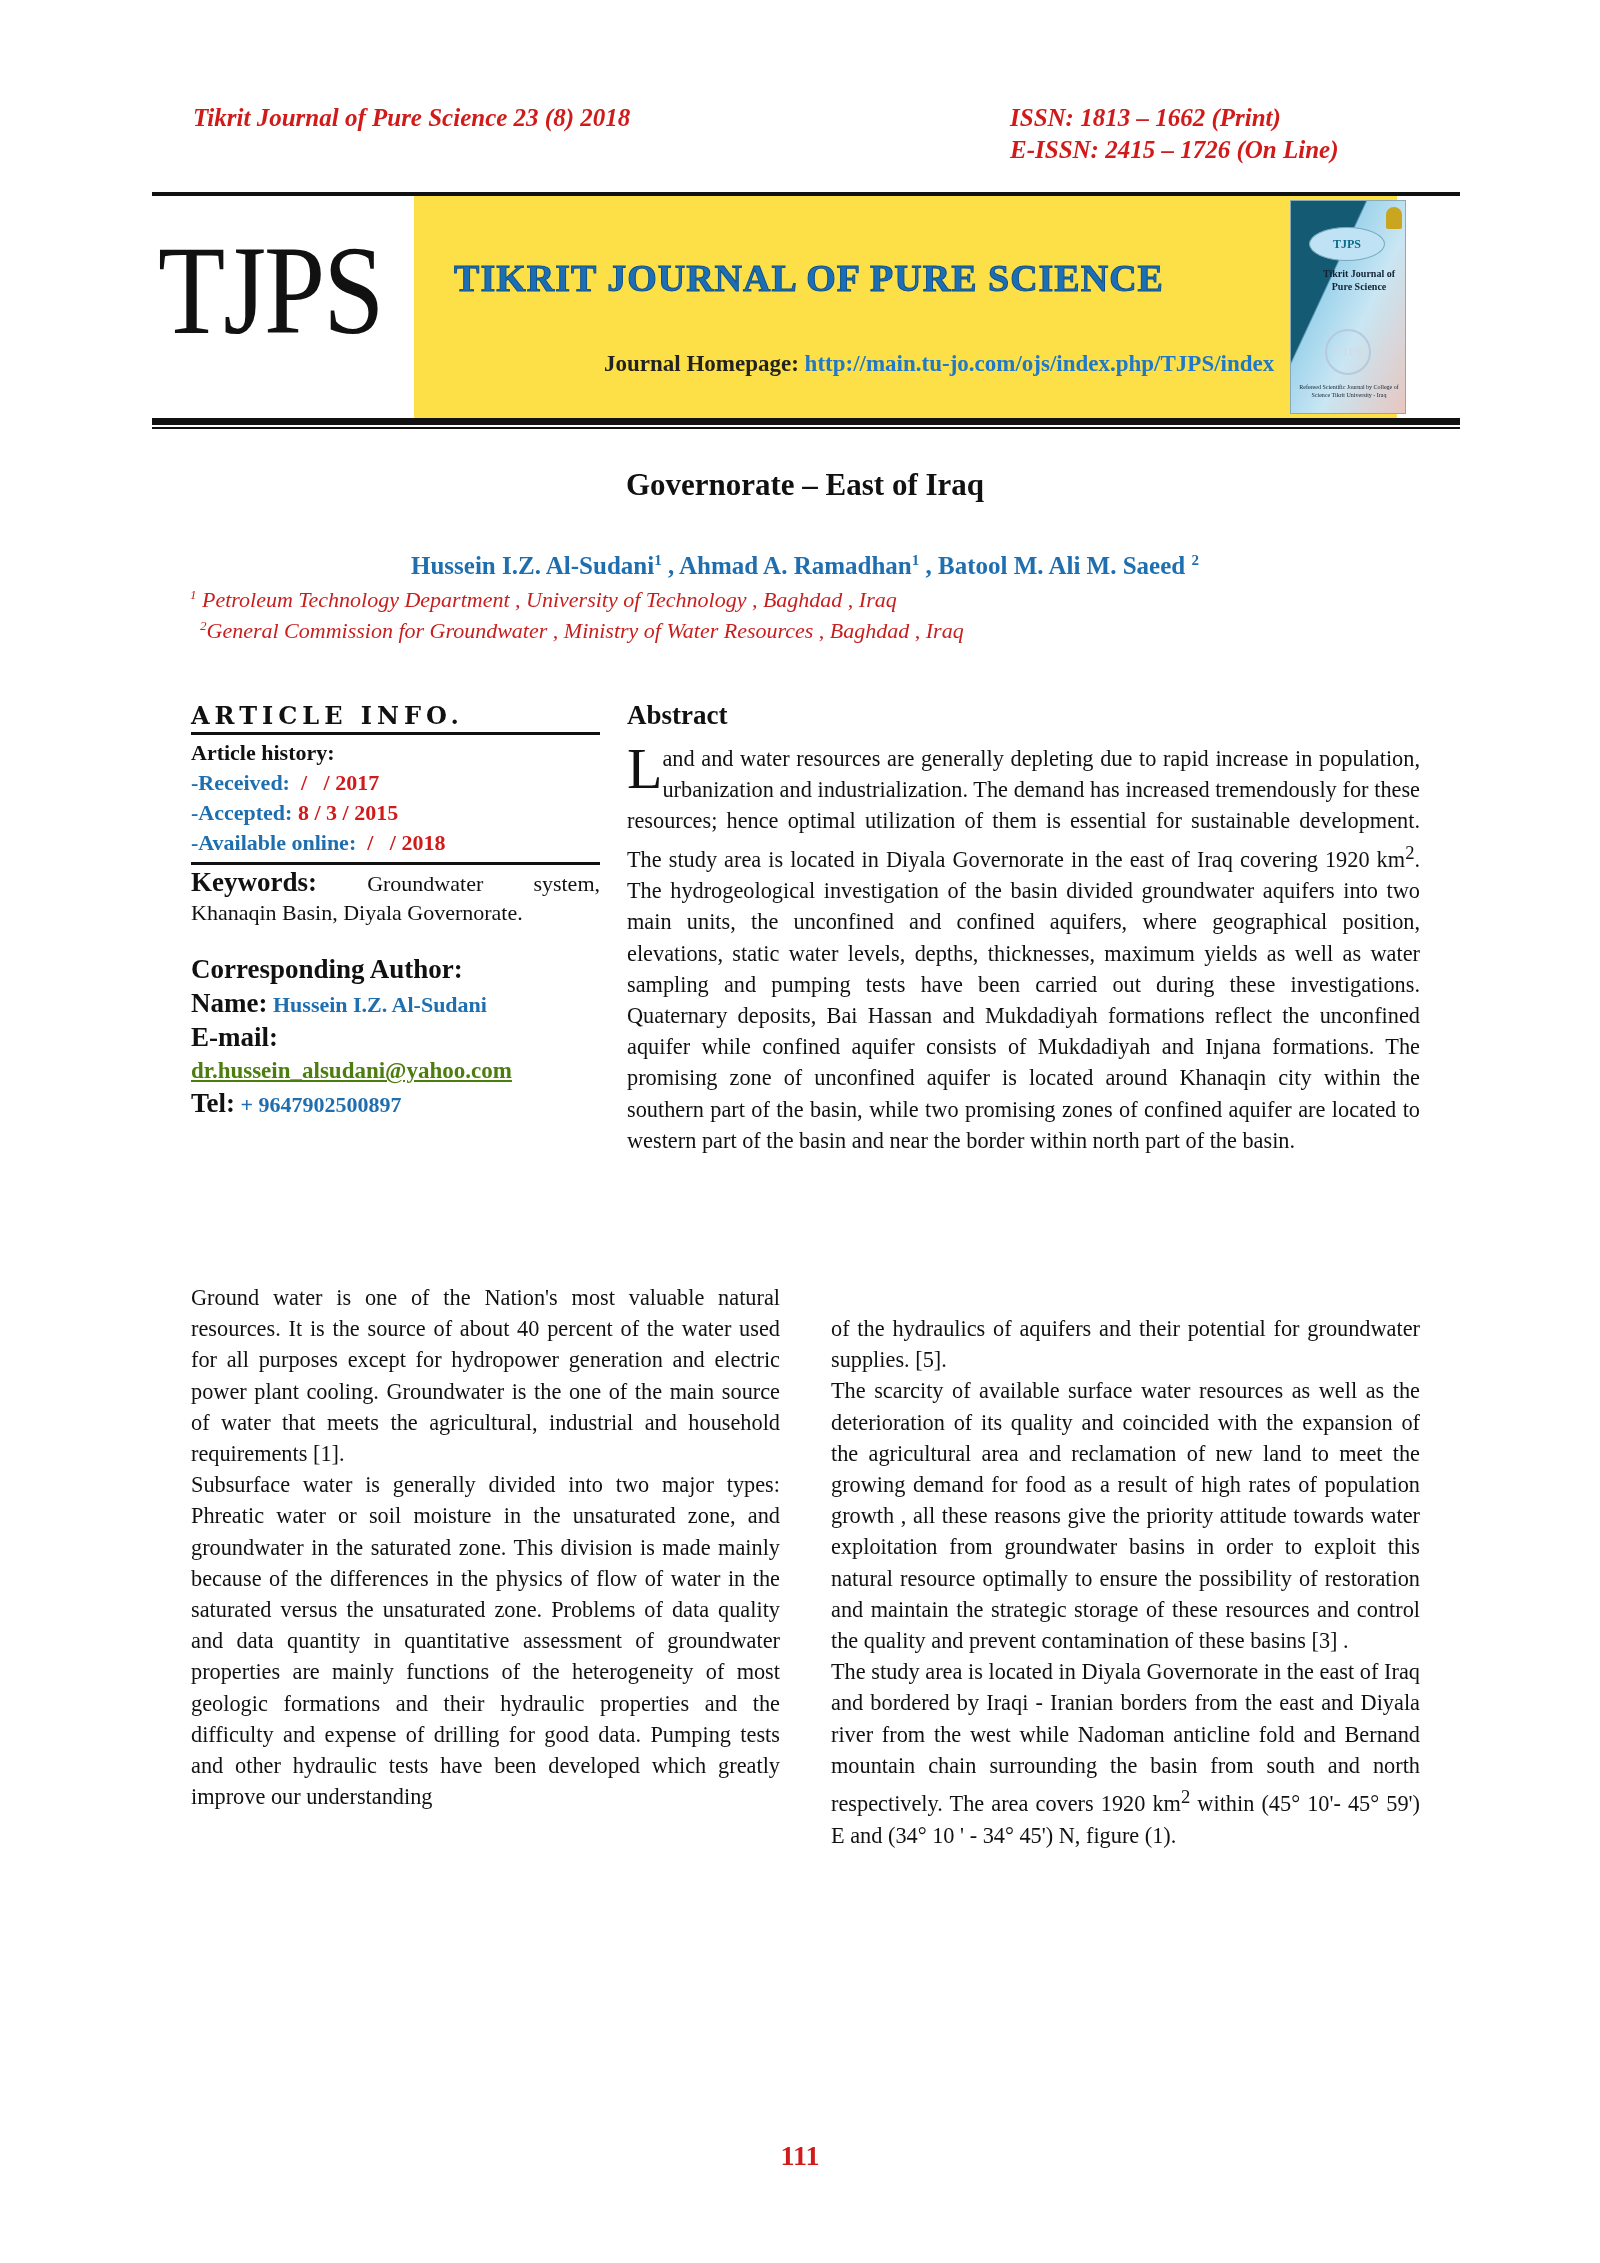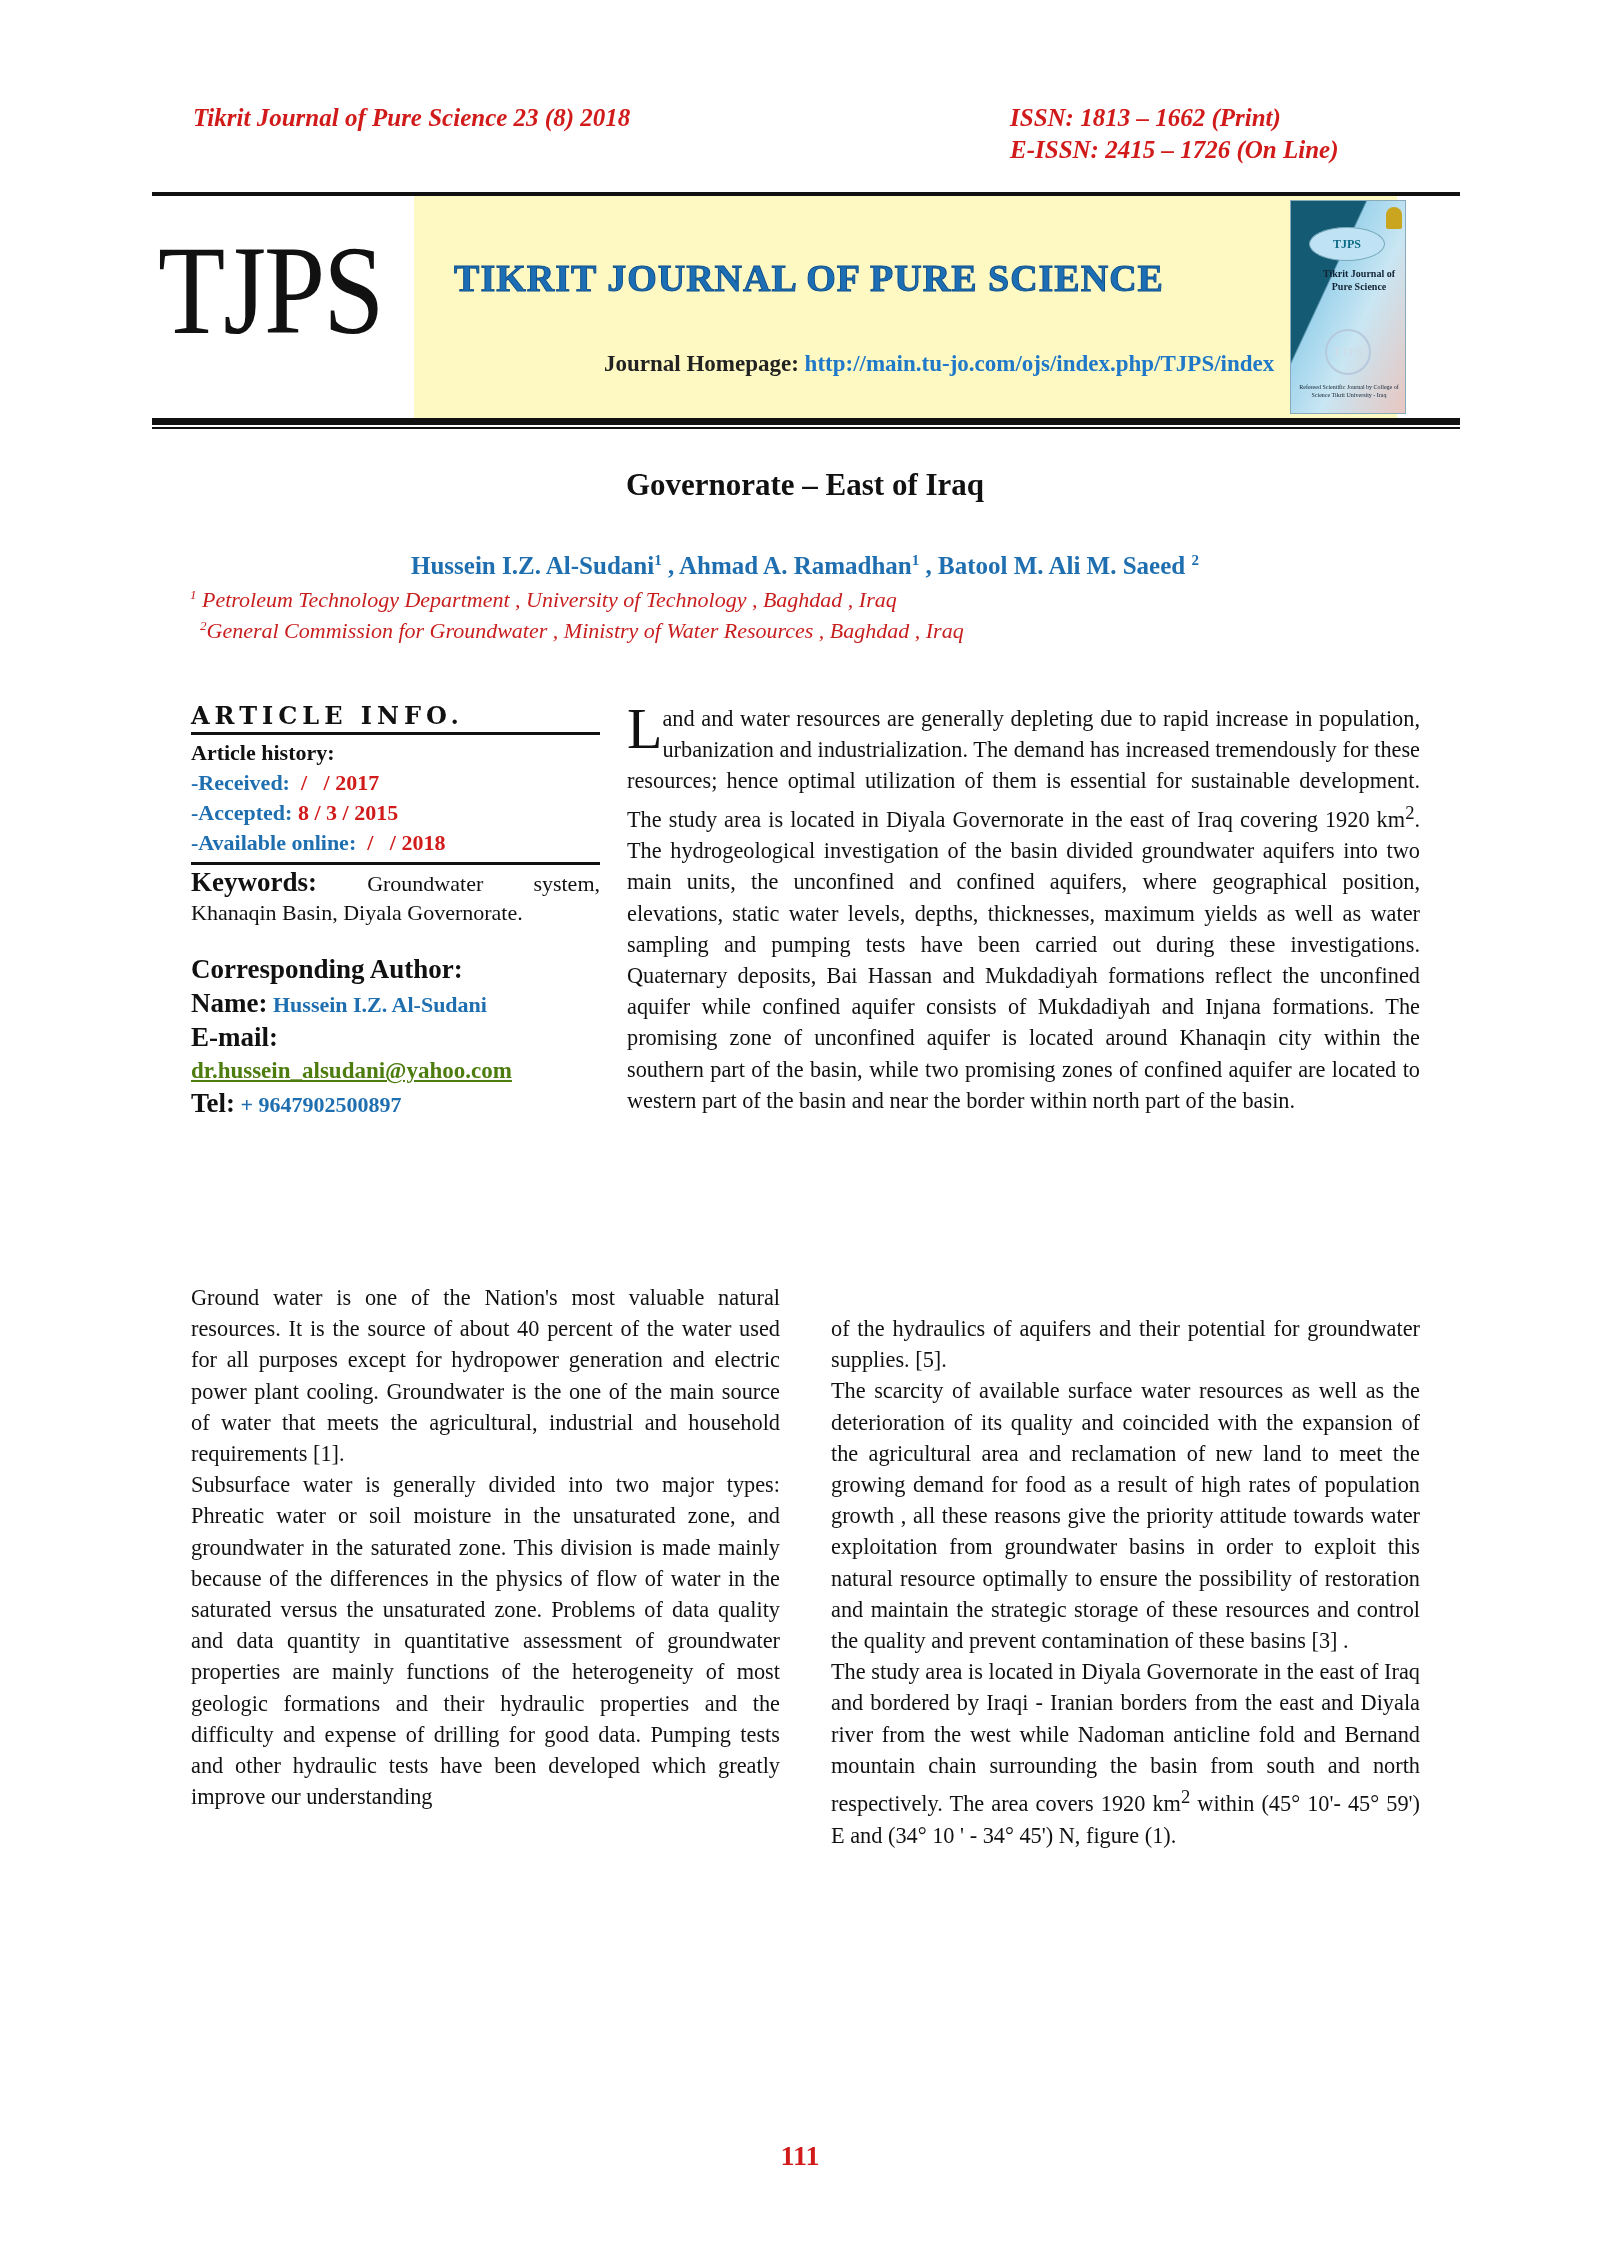--- a/index.html
+++ b/index.html
@@ -12,21 +12,21 @@
   }
   .running-left { left: 193px; top: 102px; }
   .running-right { left: 1010px; top: 102px; }
 
   .masthead { position: absolute; left: 152px; top: 192px; width: 1308px; height: 236px; }
   .mast-top-rule { position: absolute; left: 0; top: 0; width: 100%; height: 4px; background: #111; }
   .mast-bottom-rule { position: absolute; left: 0; top: 226px; width: 100%; height: 7px; background: #111; }
   .mast-bottom-rule2 { position: absolute; left: 0; top: 235px; width: 100%; height: 2px; background: #111; }
   .logo-box { position: absolute; left: 0; top: 4px; width: 262px; height: 222px; background: #fff; }
   .logo-text { position: absolute; left: 6px; top: 25px; font-family: "Liberation Serif", serif; font-size: 110px; line-height: 120px; letter-spacing: -2px; color: #111; transform: scaleY(1.15); transform-origin: top left; }
-  .mast-center { position: absolute; left: 262px; top: 4px; width: 983px; height: 222px; background: #fef9c3; }
+  .mast-center { position: absolute; left: 262px; top: 4px; width: 983px; height: 222px; background: #fde047; }
   .mast-title { position: absolute; left: 0; width: 790px; top: 60px; text-align: center; font-family: "Liberation Serif", serif; font-weight: bold; font-size: 38px; letter-spacing: 1px; color: #1c6fb5; text-transform: uppercase; -webkit-text-stroke: 1px #0f4f8a; }
   .mast-home { position: absolute; left: 190px; top: 155px; font-size: 23px; font-weight: bold; color: #222; }
   .mast-home .url { color: #1f78c8; }
   .cover { position: absolute; left: 1138px; top: 8px; width: 116px; height: 214px;
     background: linear-gradient(115deg, #155a73 0%, #155a73 35%, #9fd4ec 36%, #c9e6f3 60%, #e8c6c0 100%);
     border: 1px solid #8ab; overflow: hidden; }
   .cover-oval { position: absolute; left: 18px; top: 26px; width: 76px; height: 34px; border-radius: 50%; background: #bfe3f5; border: 1px solid #7ab; color: #0d6a86; font-size: 12px; font-weight: bold; text-align: center; line-height: 32px; }
   .cover-title { position: absolute; left: 22px; top: 66px; width: 92px; font-size: 10px; font-weight: bold; color: #123; line-height: 13px; text-align: center; }
   .cover-emblem { position: absolute; left: 95px; top: 6px; width: 16px; height: 22px; background: #c9a520; border-radius: 8px 8px 2px 2px; }
   .cover-seal { position: absolute; left: 34px; top: 128px; width: 46px; height: 46px; border-radius: 50%; border: 2px solid #b6c9dd; color: #cfdde9; font-size: 13px; font-weight: bold; text-align: center; line-height: 42px; }
@@ -126,20 +126,21 @@
   <div class="corr">
     <div class="corr-head">Corresponding Author:</div>
     <div class="corr-row"><span class="k">Name:</span><span class="v"> Hussein I.Z. Al-Sudani</span></div>
     <div class="corr-row"><span class="k">E-mail:</span></div>
     <div class="email">dr.hussein_alsudani@yahoo.com</div>
     <div class="corr-row"><span class="k">Tel:</span><span class="v"> + 9647902500897</span></div>
   </div>
 </div>
 
 <div class="abstract">
+  <div class="abs-head">Abstract</div>
   <div class="abs-body">
     <span class="dropcap">L</span><span>and and water resources are generally depleting due to rapid increase in population, urbanization and industrialization. The demand has increased tremendously for these resources; hence optimal utilization of them is essential for sustainable development. The study area is located in Diyala Governorate in the east of Iraq covering 1920 km</span><sup>2</sup><span>. The hydrogeological investigation of the basin divided groundwater aquifers into two main units, the unconfined and confined aquifers, where geographical position, elevations, static water levels, depths, thicknesses, maximum yields as well as water sampling and pumping tests have been carried out during these investigations. Quaternary deposits, Bai Hassan and Mukdadiyah formations reflect the unconfined aquifer while confined aquifer consists of Mukdadiyah and Injana formations. The promising zone of unconfined aquifer is located around Khanaqin city within the southern part of the basin, while two promising zones of confined aquifer are located to western part of the basin and near the border within north part of the basin.</span>
   </div>
 </div>
 
 <div class="col col-left">
   <p class="para">Ground water is one of the Nation's most valuable natural resources. It is the source of about 40 percent of the water used for all purposes except for hydropower generation and electric power plant cooling. Groundwater is the one of the main source of water that meets the agricultural, industrial and household requirements [1].</p>
   <p class="para">Subsurface water is generally divided into two major types: Phreatic water or soil moisture in the unsaturated zone, and groundwater in the saturated zone. This division is made mainly because of the differences in the physics of flow of water in the saturated versus the unsaturated zone. Problems of data quality and data quantity in quantitative assessment of groundwater properties are mainly functions of the heterogeneity of most geologic formations and their hydraulic properties and the difficulty and expense of drilling for good data. Pumping tests and other hydraulic tests have been developed which greatly improve our understanding</p>
 </div>
 

